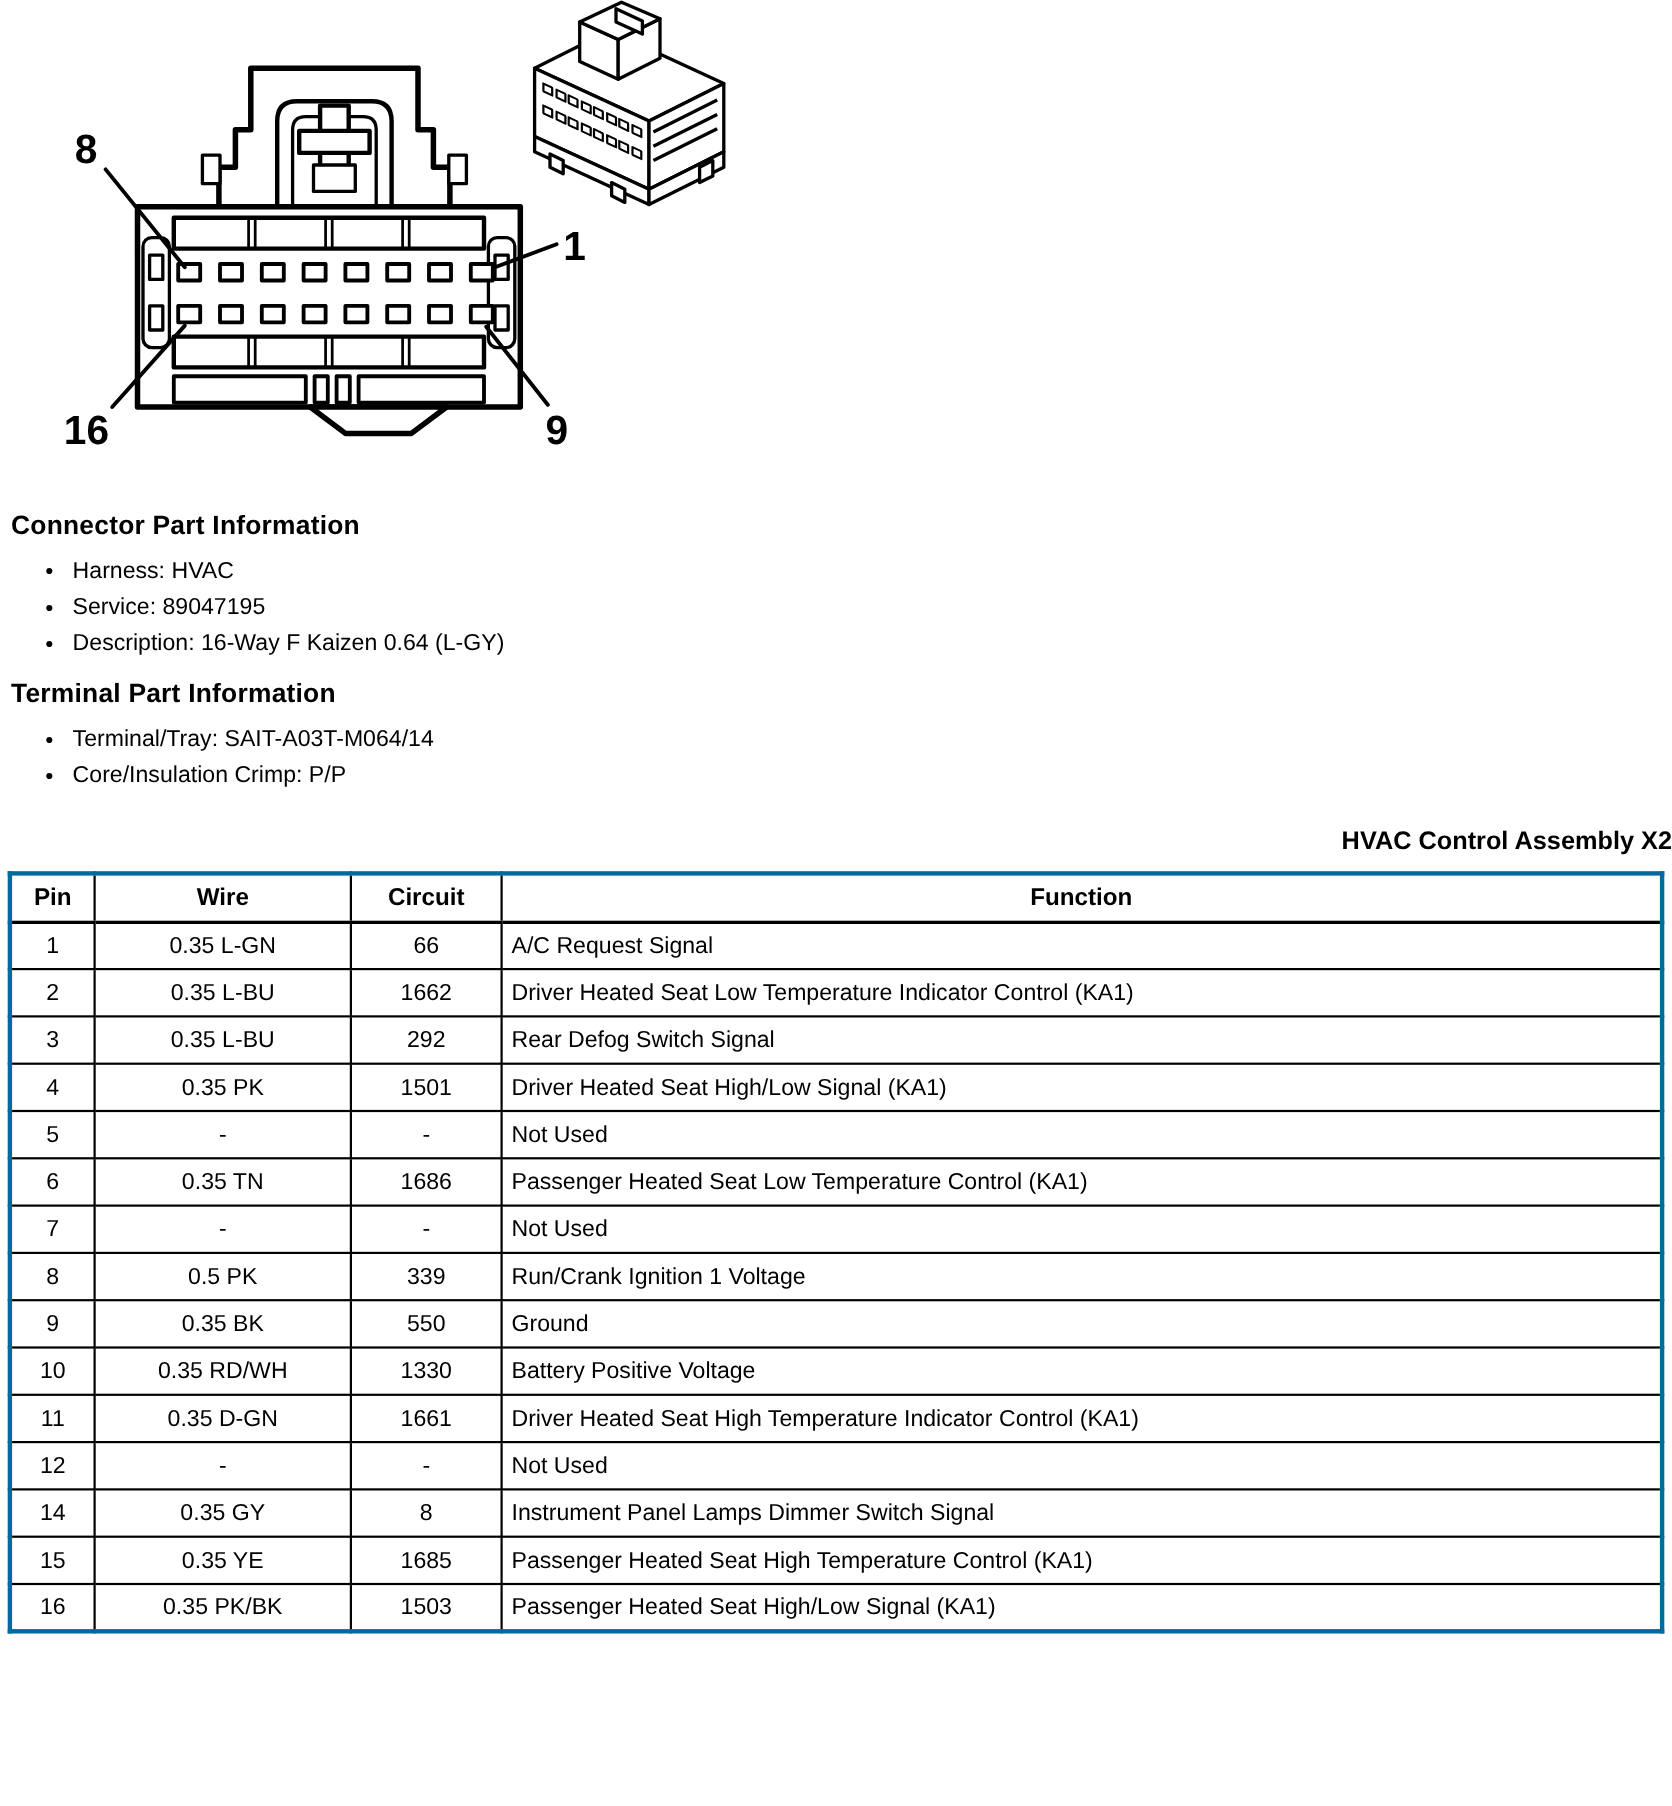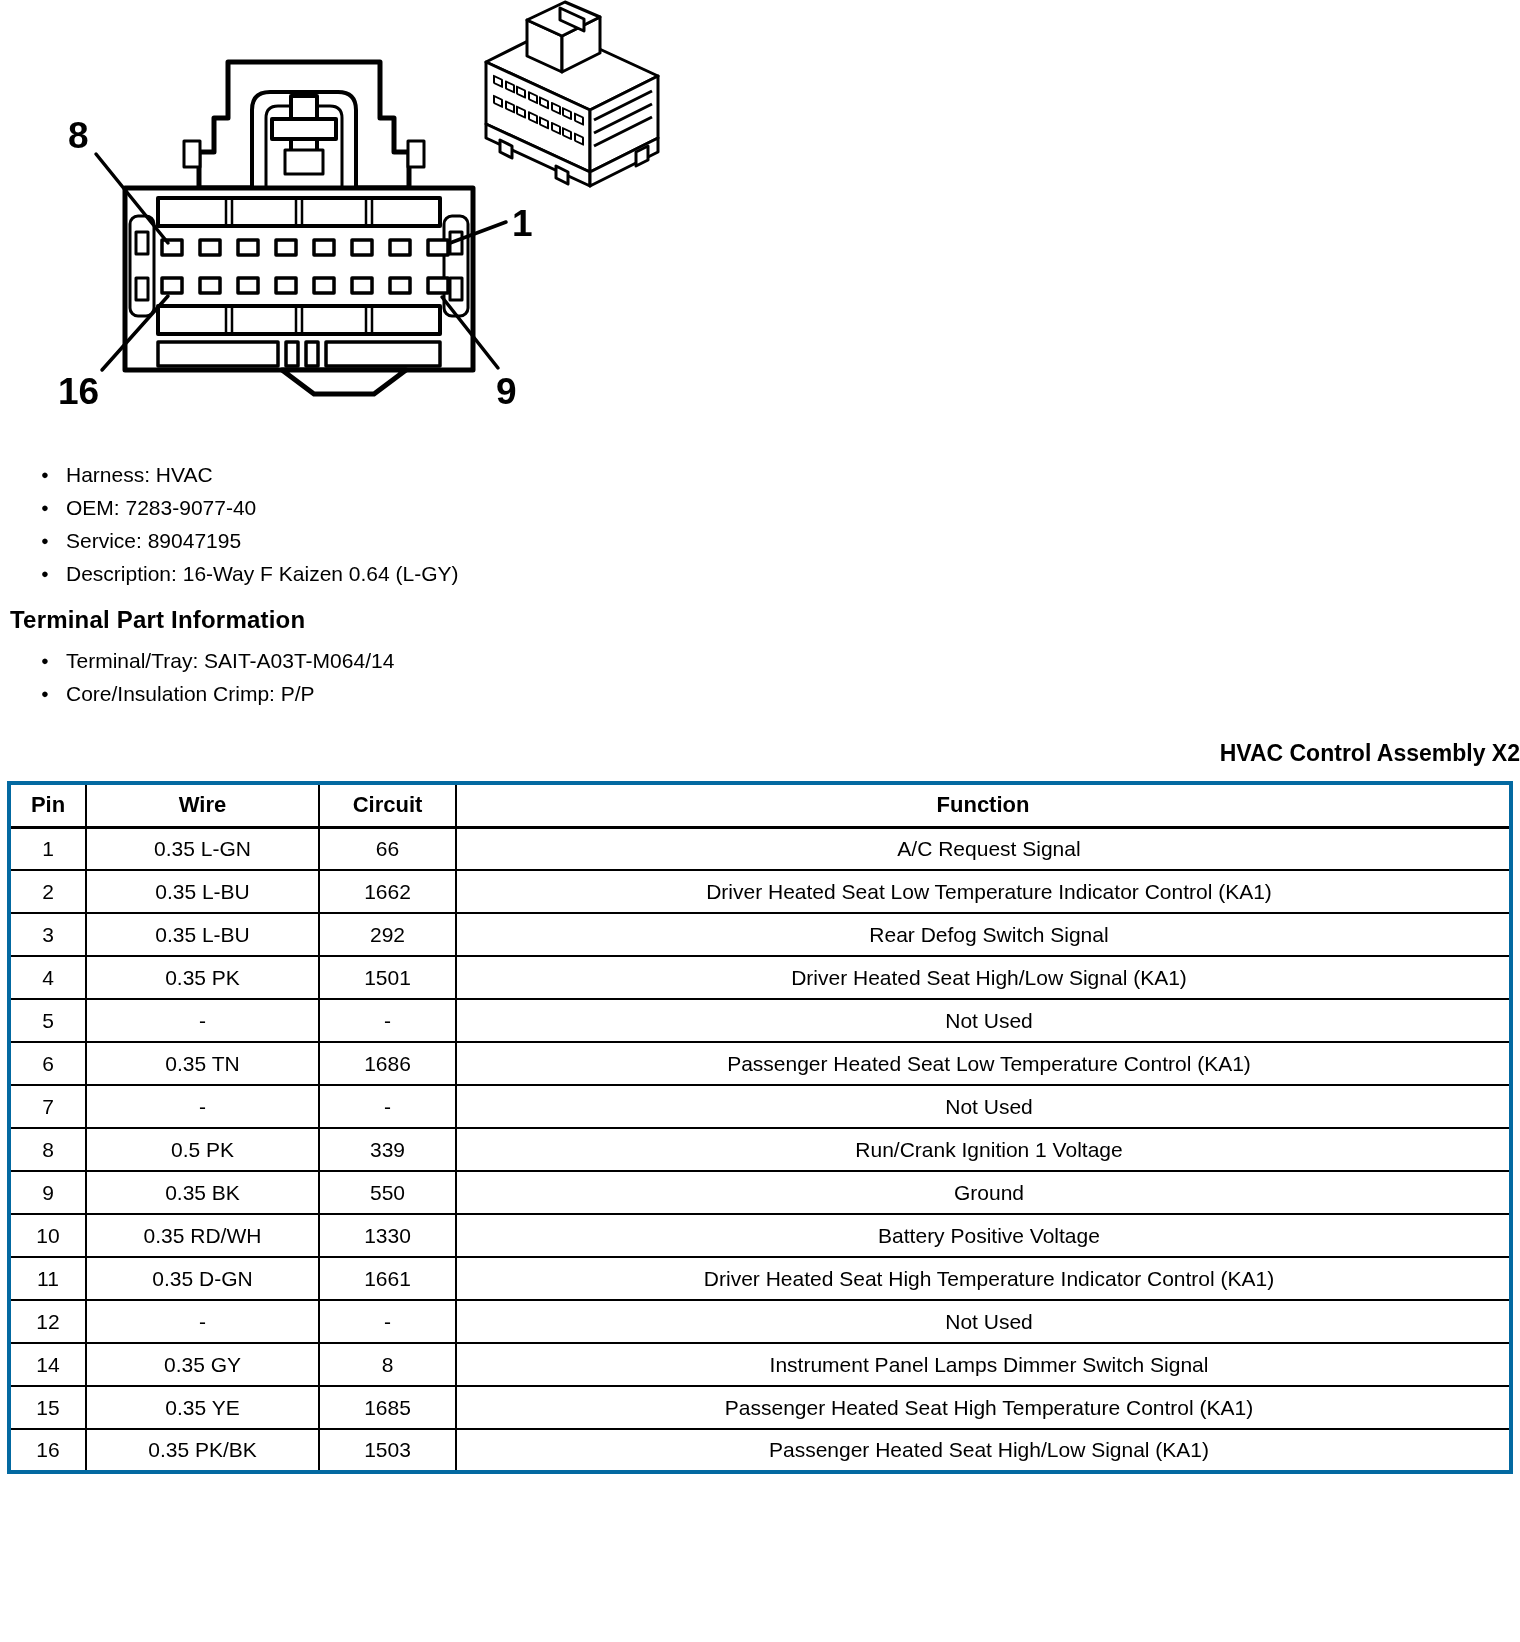--- a/index.html
+++ b/index.html
@@ -71,22 +71,22 @@
     overflow: hidden;
     white-space: nowrap;
   }
   table.pinout thead th {
     font-weight: bold;
     font-size: 22px;
     border-bottom: 3px solid #000;
     height: 44px;
   }
   table.pinout td.c3 {
-    text-align: center;
-    padding-left: 18px;
+    text-align: left;
+    padding-left: 8px;
   }
   col.col-pin { width: 77px; }
   col.col-wire { width: 233px; }
   col.col-circuit { width: 137px; }
   col.col-function { width: auto; }
 
   .svg-label {
     font-family: "Liberation Sans", sans-serif;
     font-weight: bold;
     font-size: 37px;
@@ -226,23 +226,23 @@
             <rect x="81" y="20" width="8" height="7"></rect>
         </g>
 
         <polygon points="500,140 500,152 512,158 512,146"></polygon>
         <polygon points="556,166 556,178 568,184 568,172"></polygon>
         <polygon points="636,152 636,166 648,160 648,146"></polygon>
       </g>
     </svg>
   </div>
 
+  <h2 class="section-heading">Connector Part Information</h2>
   <ul class="bullet-list">
       <li>Harness: HVAC</li>
-      <li>OEM: 7283-9077-40</li>
       <li>Service: 89047195</li>
       <li>Description: 16-Way F Kaizen 0.64 (L-GY)</li>
     </ul>
 
   <h2 class="section-heading">Terminal Part Information</h2>
   <ul class="bullet-list">
       <li>Terminal/Tray: SAIT-A03T-M064/14</li>
       <li>Core/Insulation Crimp: P/P</li>
     </ul>
 

